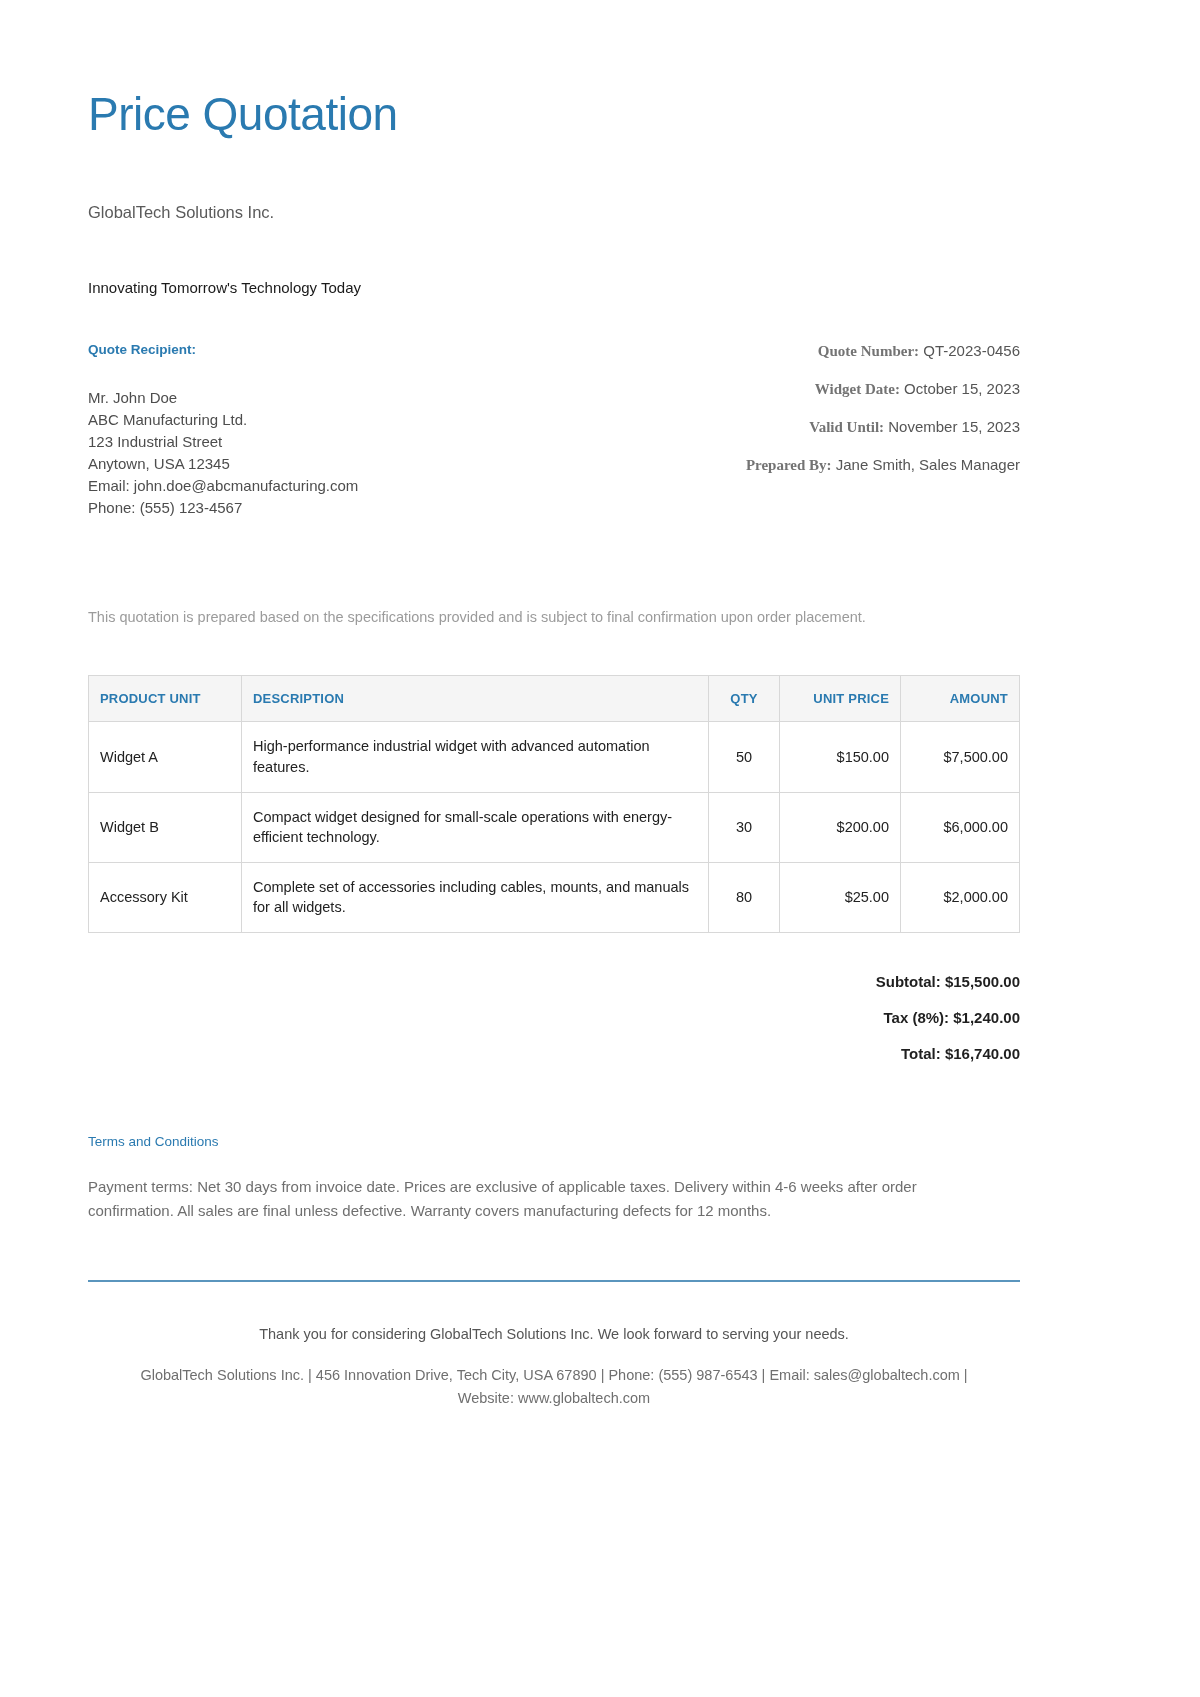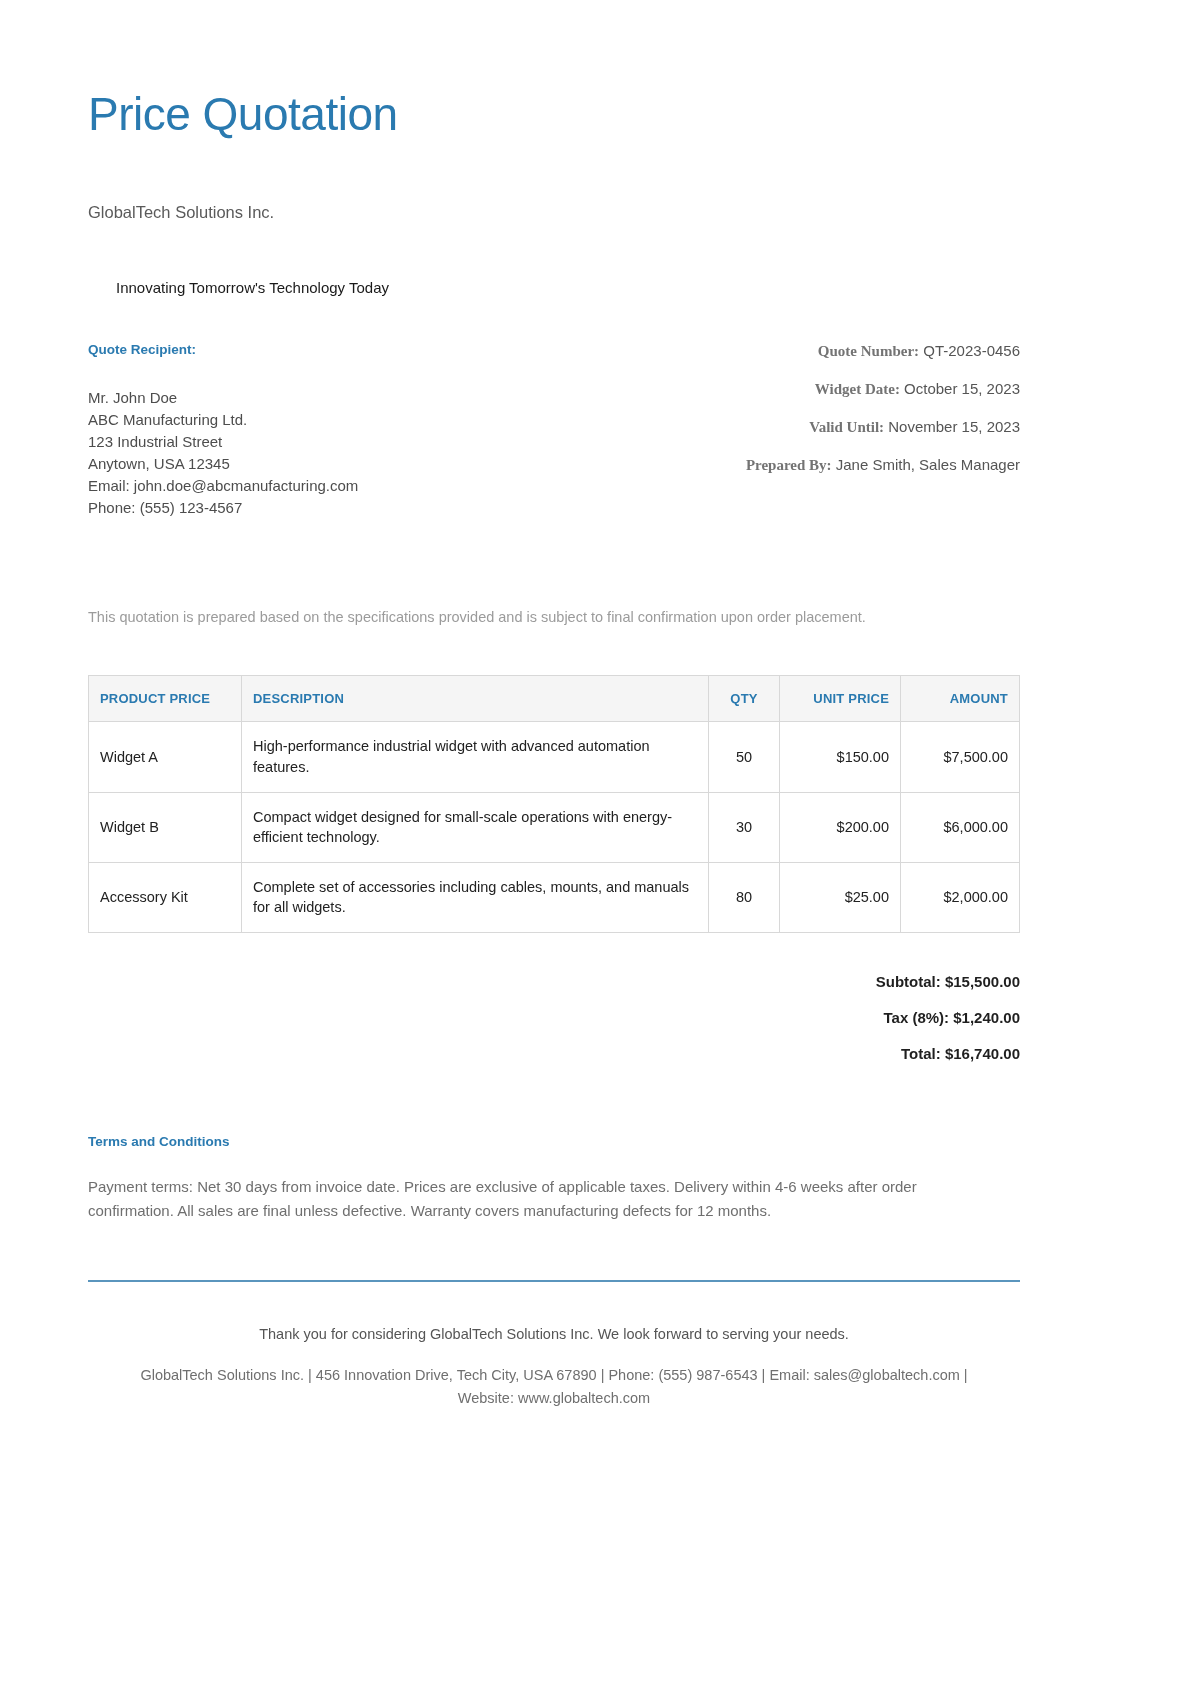--- a/index.html
+++ b/index.html
@@ -32,21 +32,20 @@
   }
   .company-name {
     font-size: 16.5px;
     color: #5a5a5a;
     margin-top: 62px;
   }
   .tagline {
     font-size: 15px;
     color: #1a1a1a;
     margin-top: 57px;
-    margin-left: 28px;
   }
   .meta-section {
     margin-top: 46px;
     display: flex;
     justify-content: space-between;
     align-items: flex-start;
   }
   .recipient-block {
     width: 520px;
   }
@@ -126,21 +125,21 @@
   .total-row {
     font-size: 15px;
     font-weight: bold;
     color: #1f1f1f;
     margin-bottom: 19px;
   }
   .total-row:last-child { margin-bottom: 0; }
   .terms-heading {
     margin-top: 72px;
     font-size: 13.5px;
-    font-weight: bold;
+    font-weight: normal;
     color: #2a7ab0;
   }
   .terms-body {
     margin-top: 26px;
     font-size: 15px;
     color: #6f6f6f;
     line-height: 1.62;
     max-width: 900px;
   }
   .footer-rule {
@@ -206,21 +205,21 @@
       </div>
     </div>
 
   </div>
 
   <div class="intro-note">This quotation is prepared based on the specifications provided and is subject to final confirmation upon order placement.</div>
 
   <table class="items">
     <thead>
       <tr>
-        <th class="col-product">PRODUCT PRICE</th>
+        <th class="col-product">PRODUCT UNIT</th>
         <th class="col-desc">DESCRIPTION</th>
         <th class="col-qty">QTY</th>
         <th class="col-unit">UNIT PRICE</th>
         <th class="col-amount">AMOUNT</th>
       </tr>
     </thead>
     <tbody>
       <tr>
         <td class="col-product">Widget A</td>
         <td class="col-desc">High-performance industrial widget with advanced automation features.</td>

